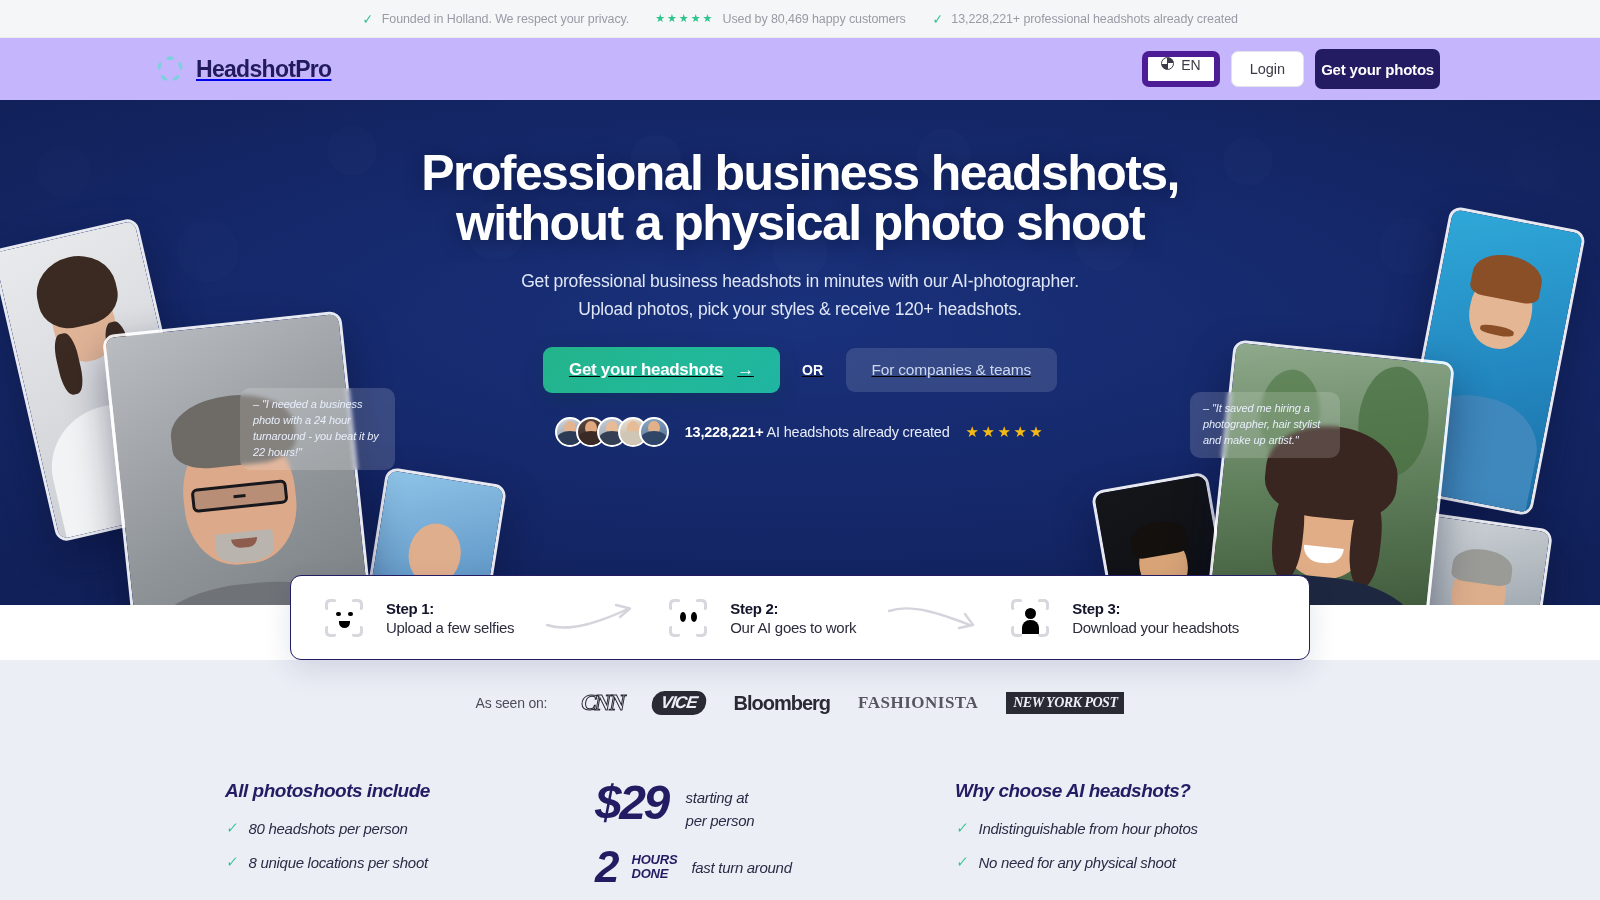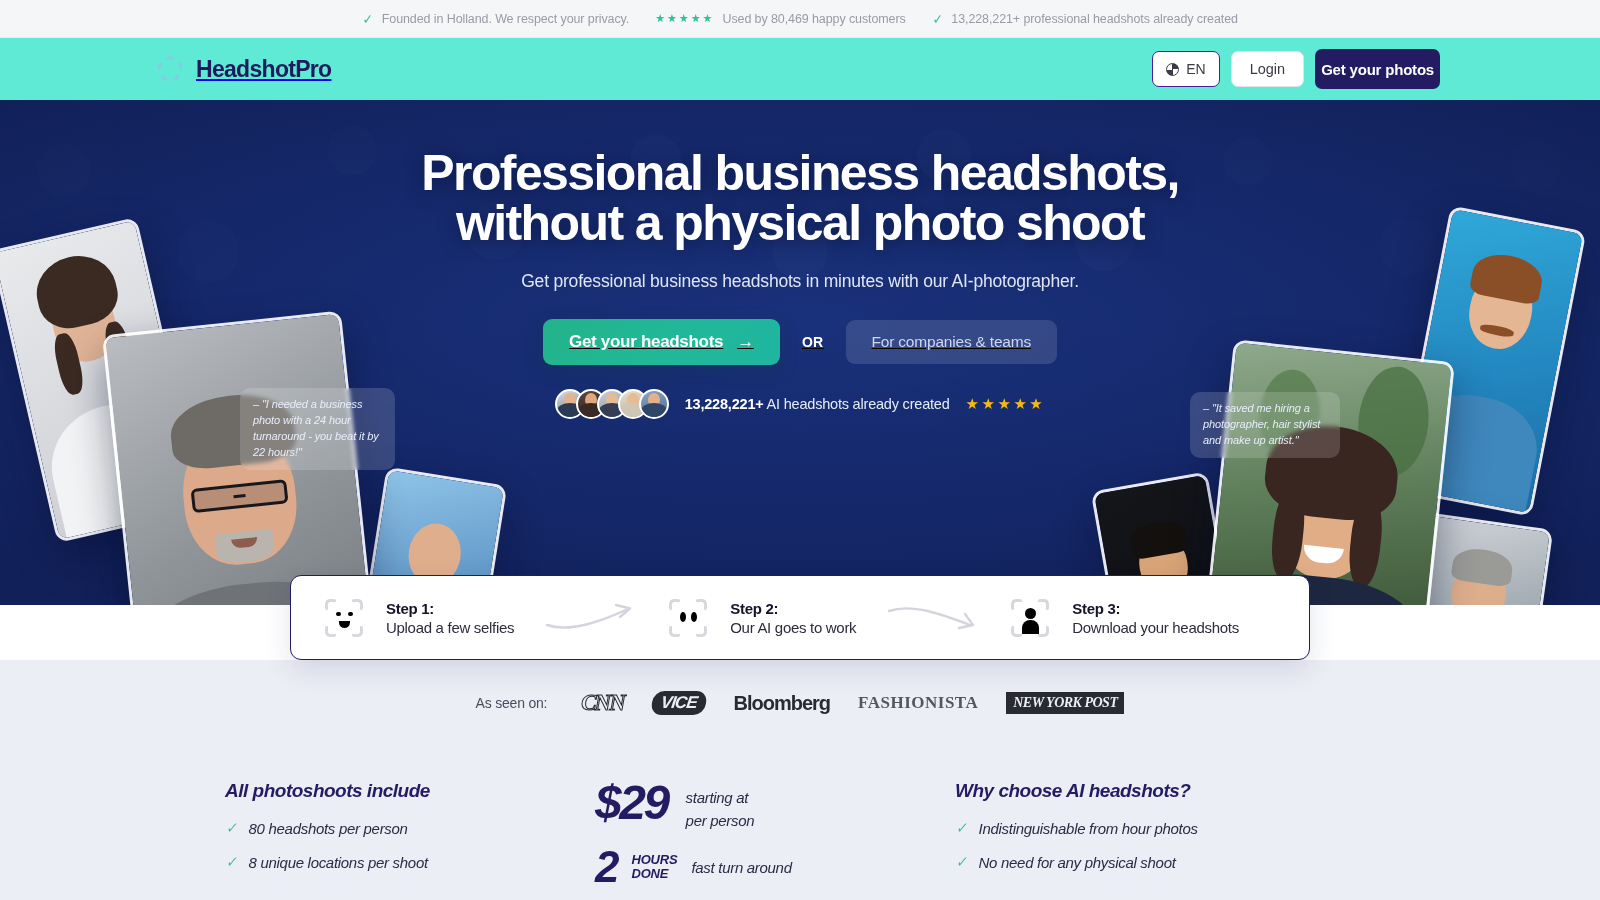--- a/index.html
+++ b/index.html
@@ -28,21 +28,21 @@
   .tb-item { display: flex; align-items: center; gap: 8px; white-space: nowrap; }
   .tick {
     color: #2fc48d; font-size: 14px; line-height: 1; font-weight: 400;
     transform: scaleX(0.9);
   }
   .tb-stars { color: #2fc48d; letter-spacing: 2px; font-size: 11px; }
 
   
   .header {
     height: 62px;
-    background: #5eead4;
+    background: #c4b5fd;
     display: flex;
     align-items: center;
     padding: 0 160px 0 155px;
     position: relative;
     z-index: 40;
   }
   .brand { display: flex; align-items: center; gap: 11px; }
   .brand-logo { width: 30px; height: 30px; position: relative; }
   .brand-name {
     font-size: 23px; font-weight: 700; color: #211b5e; letter-spacing: -0.7px;
@@ -56,22 +56,22 @@
     display: flex; align-items: center; gap: 5px; letter-spacing: -0.1px;
   }
   .chev {
     width: 8px; height: 8px; border-right: 1.4px solid #8b8b96;
     border-bottom: 1.4px solid #8b8b96; transform: rotate(45deg) translate(-2px,-2px);
   }
   .header-right {
     margin-left: auto; display: flex; align-items: center; gap: 11px;
   }
   .lang-btn {
-    display: flex; align-items: center; gap: 7px;
-    border: 1px solid #4c1d95; border-radius: 7px;
+    display: flex; align-items: flex-start; gap: 7px;
+    border: 6px solid #4c1d95; border-radius: 7px;
     height: 36px; padding: 0 13px; font-size: 14px; color: #3b3b47;
     background: #fff; cursor: pointer;
   }
   .globe {
     width: 13px; height: 13px; border-radius: 50%;
     background: conic-gradient(#3b3b47 0 25%, #fff 0 50%, #3b3b47 0 75%, #fff 0);
     border: 1.2px solid #3b3b47;
   }
   .login-btn {
     border: 1px solid #e2e2e8; border-radius: 7px;
@@ -378,20 +378,21 @@
       <span>– "It saved me hiring a photographer, hair stylist and make up artist."</span>
     </div>
 
     <div class="hero-content">
       <h1 class="h1">
         <span>Professional business headshots,</span>
         <span>without a physical photo shoot</span>
       </h1>
       <div class="sub">
         <span>Get professional business headshots in minutes with our AI-photographer.</span>
+        <span>Upload photos, pick your styles &amp; receive 120+ headshots.</span>
       </div>
 
       <div class="cta-row">
         <button class="btn-green">
           <span>Get your headshots</span>
           <span>→</span>
         </button>
         <span class="or">OR</span>
         <button class="btn-ghost">For companies &amp; teams</button>
       </div>

